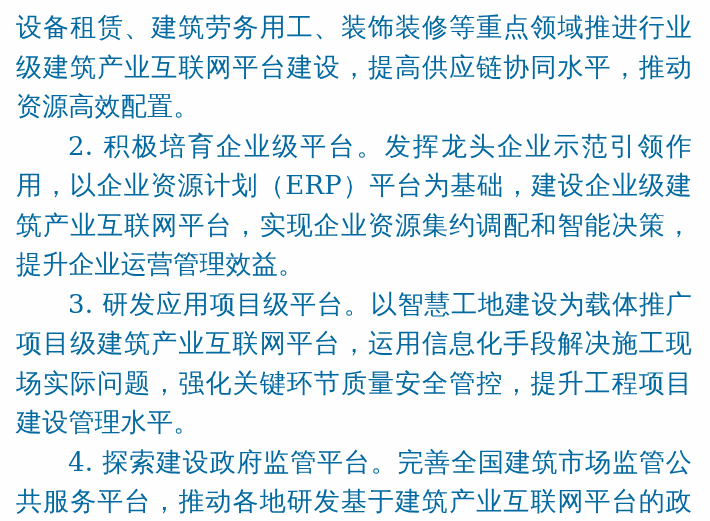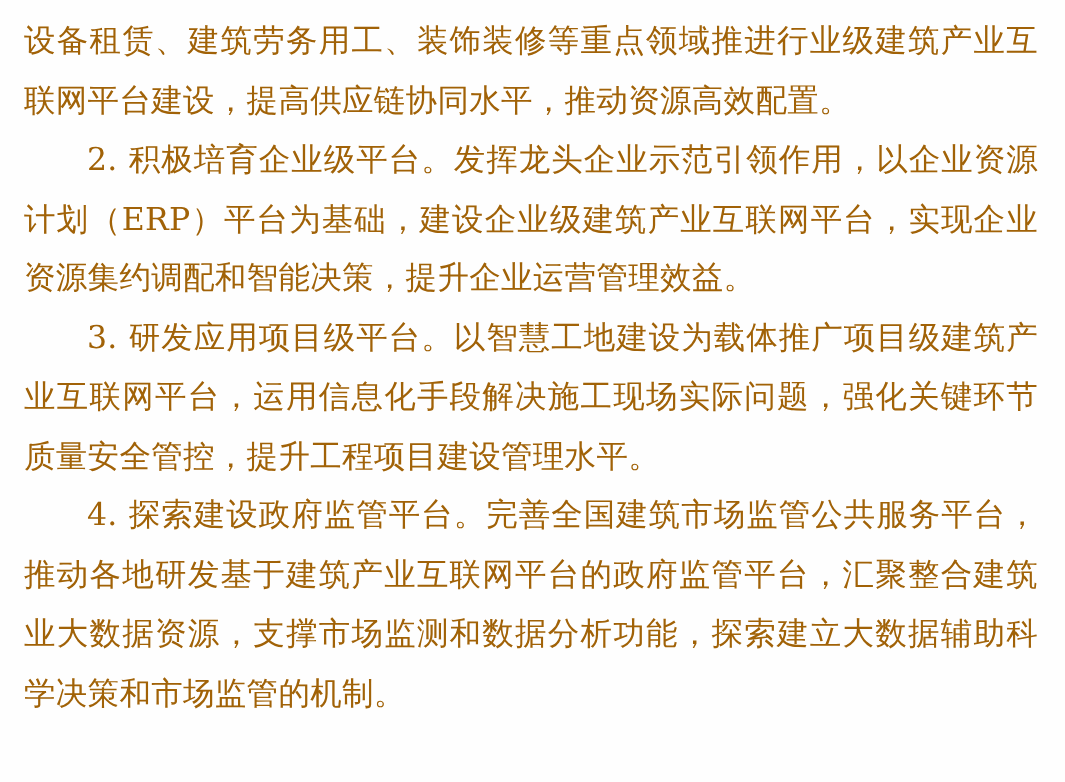--- a/index.html
+++ b/index.html
@@ -19,23 +19,23 @@
     height: 521px;
     background: #fefefe;
     box-sizing: border-box;
     padding: 8px 18px 0 16px;
   }
   .doc-body {
     display: block;
   }
   p.para {
     margin: 0 0 0 0;
-    font-size: 21px;
+    font-size: 26px;
     line-height: 39.5px;
-    color: #a16207;
+    color: #0369a1;
     text-align: justify;
     text-justify: inter-ideograph;
     letter-spacing: 0.2px;
     font-family: "DejaVu Serif", "Liberation Serif", serif;
     white-space: normal;
     word-break: break-all;
   }
   p.indent {
     text-indent: 2em;
   }

